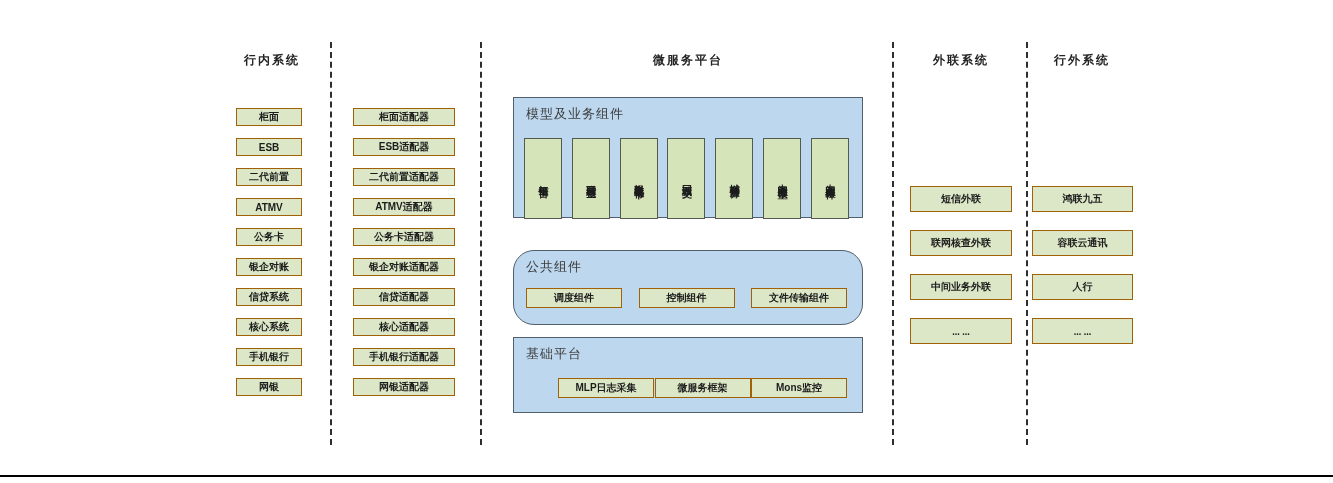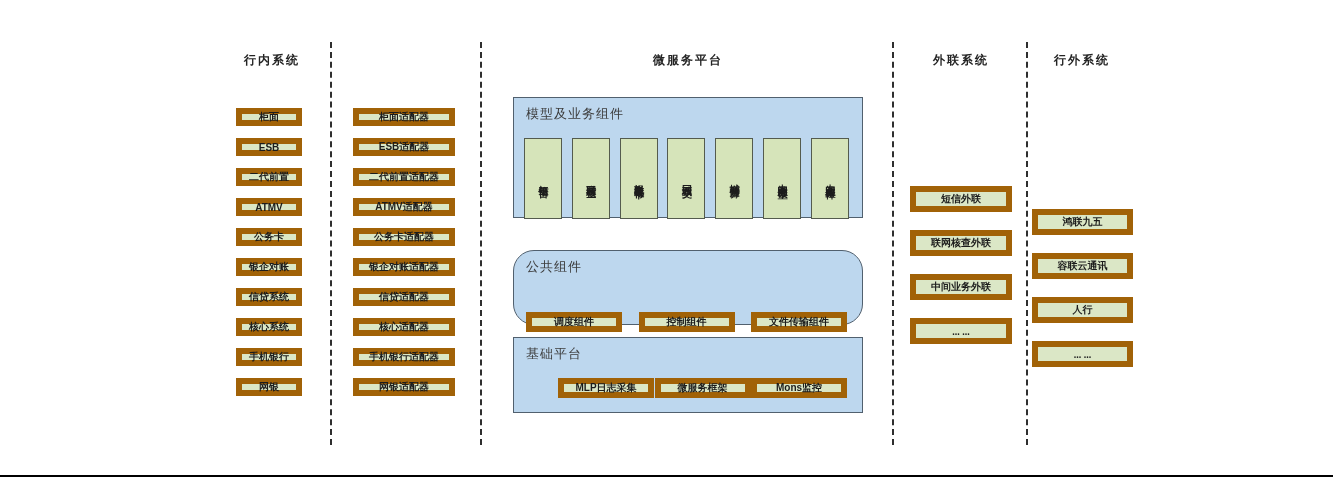--- a/index.html
+++ b/index.html
@@ -14,48 +14,48 @@
   #hdr-adapters  { left:334px; width:144px; }
   #hdr-platform  { left:608px; width:160px; }
   #hdr-outreach  { left:901px; width:120px; }
   #hdr-external  { left:1022px; width:120px; }
 
   
   .sep { position:absolute; top:42px; height:403px; width:0; border-left:2px dashed #2e2e2e; }
   #sep1 { left:330px; } #sep2 { left:480px; } #sep3 { left:892px; } #sep4 { left:1026px; }
 
   
-  .gbox { background:#dbe7c6; border:6px solid #a16207; display:flex; align-items:center;
+  .gbox { background:#dbe7c6; border:1px solid #a16207; display:flex; align-items:center;
           justify-content:center; font-size:10px; font-weight:bold; color:#1c1c1c; }
 
   
   .vstack { position:absolute; }
   #col-internal { left:236px; top:108px; width:66px; }
   #col-adapters { left:353px; top:108px; width:102px; }
   #col-internal .gbox, #col-adapters .gbox { height:18px; margin-bottom:12px; }
   #col-outreach { left:910px; top:186px; width:102px; }
-  #col-external { left:1032px; top:186px; width:101px;margin-top:23px; }
+  #col-external { left:1032px; top:186px; width:101px; }
   #col-outreach .gbox, #col-external .gbox { height:26px; margin-bottom:18px;font-family:Liberation Serif, serif; }
 
   
   .panel { position:absolute; left:513px; width:350px; background:#bdd7ee; border:1px solid #51606e; }
   #panel-model  { top:97px;  height:121px; }
   #panel-common { top:250px; height:75px;border-radius:21px; }
   #panel-base   { top:337px; height:76px; }
   .panel-label { position:absolute; top:7px; left:12px; font-size:13px; color:#3c3c3c; letter-spacing:1px; }
 
   .vrow { position:absolute; left:10px; right:13px; top:40px; height:81px;
           display:flex; justify-content:space-between; }
   .vbox { width:38px; height:81px; background:#d6e4ba; border:1px solid #545b4e;
           display:flex; align-items:center; justify-content:center; }
   .vbox span { writing-mode:vertical-rl; text-orientation:upright; font-size:10px; font-weight:bold;
                color:#1c1c1c; line-height:1; letter-spacing:1px; }
 
   .hrow { position:absolute; left:12px; right:15px; display:flex; justify-content:space-between; }
-  #panel-common .hrow { top:37px;margin-top:24px; }
+  #panel-common .hrow { top:37px; }
   #panel-base   .hrow { top:40px;padding-left:32px; }
   .hrow .gbox { width:96px; height:20px; }
 
   
   .bottom-rule { position:absolute; left:0; top:475px; width:1333px; height:2px; background:#000; }
 </style>
 </head>
 <body>
 
 <div class="canvas">

